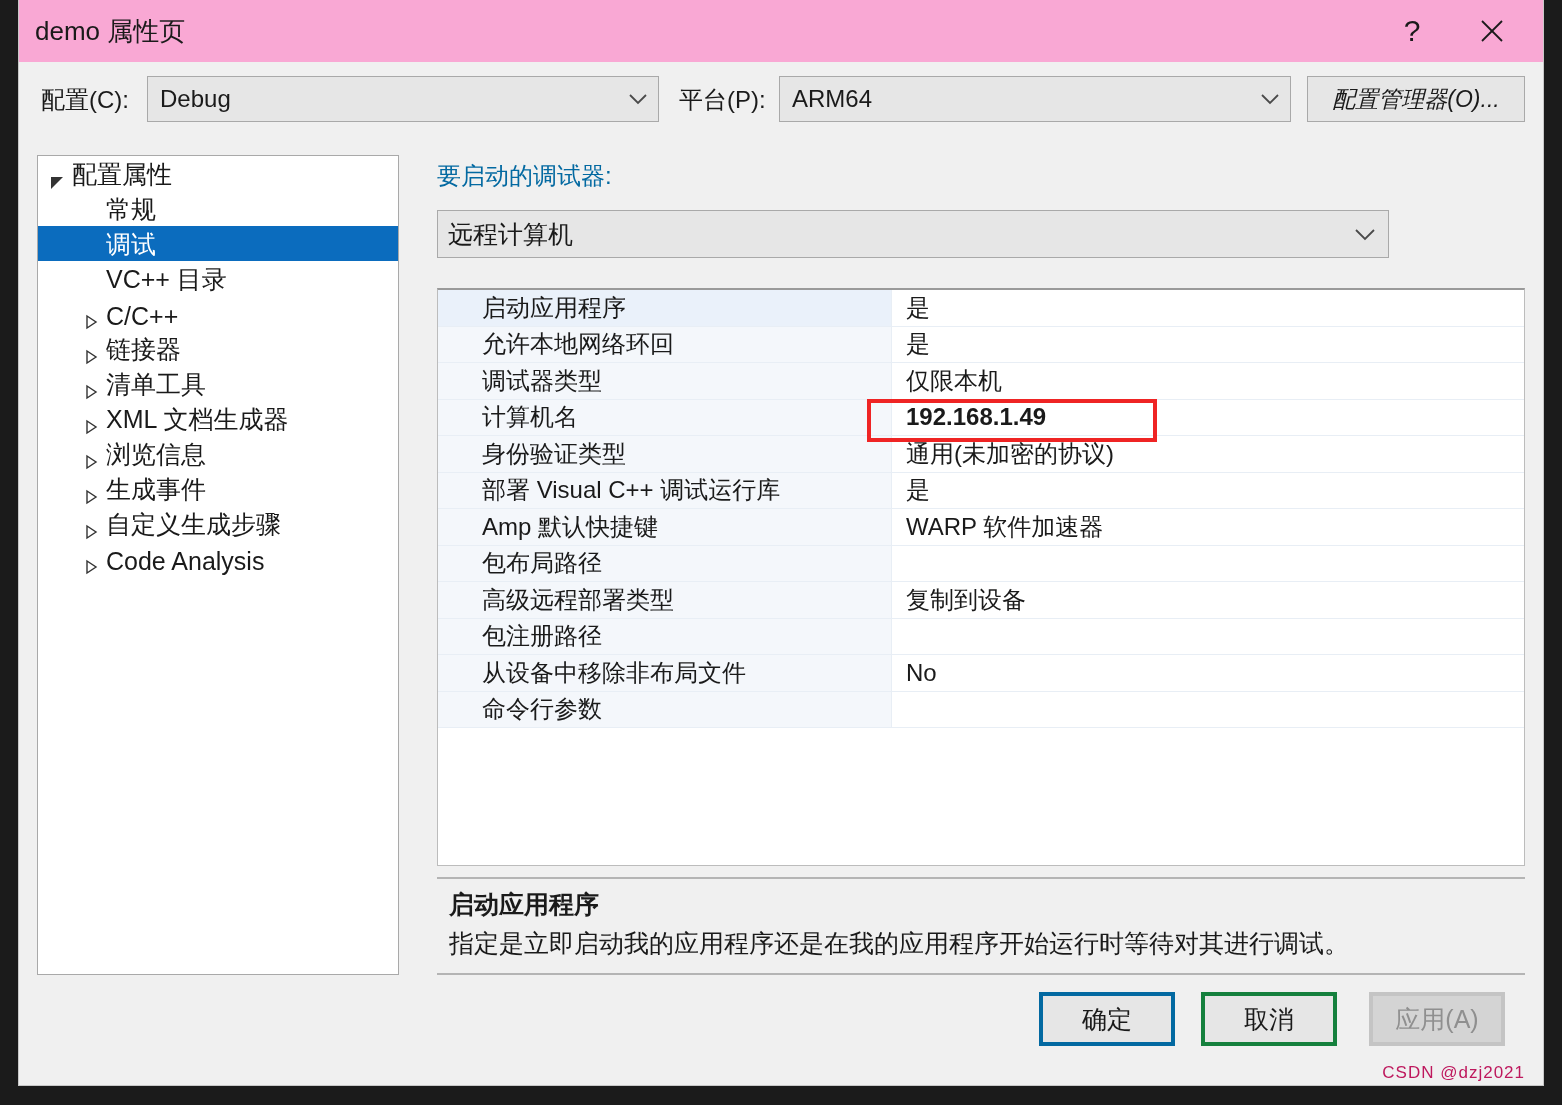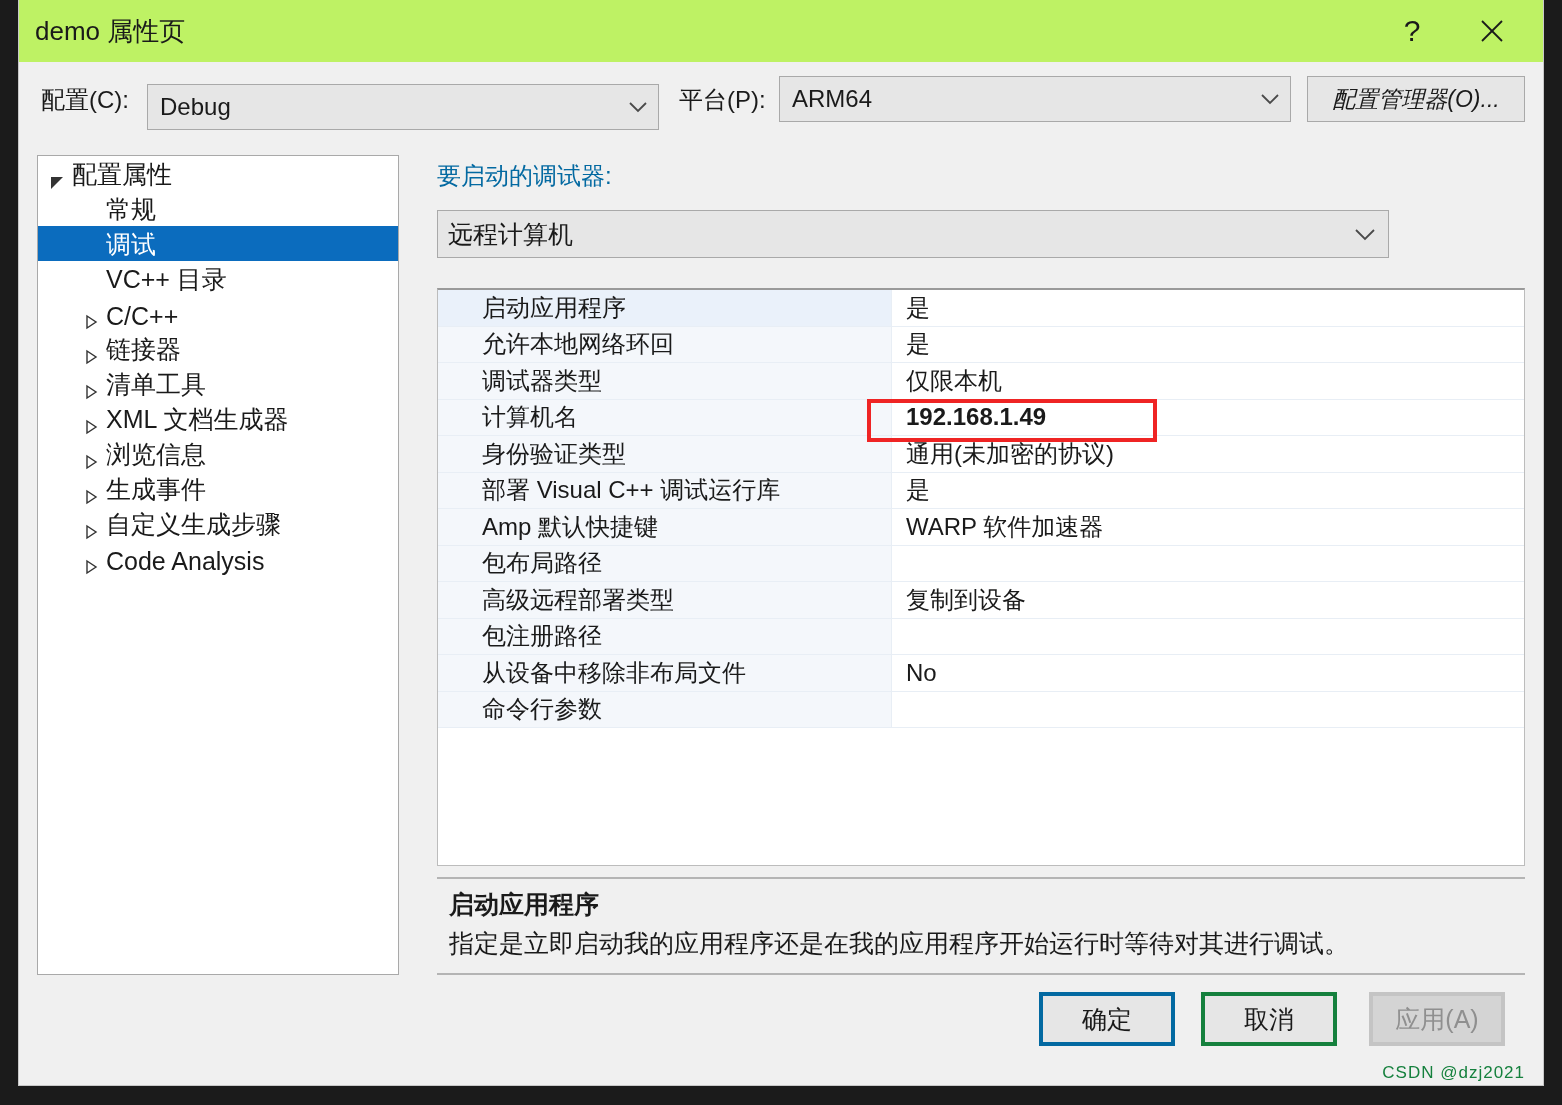--- a/index.html
+++ b/index.html
@@ -21,21 +21,21 @@
     border: 1px solid #c8c8c8;
     border-top: none;
     overflow: hidden;
   }
 
   
   #titlebar {
     position: absolute;
     left: 0; top: 0;
     width: 100%; height: 62px;
-    background: #bef264;
+    background: #f9a8d4;
   }
   #title-text {
     position: absolute;
     left: 16px; top: 14px;
     font-size: 26px;
     color: #1a1a1a;
     white-space: nowrap;
   }
   .titlebtn {
     position: absolute;
@@ -84,21 +84,21 @@
     padding-left: 12px;
     flex: 1 1 auto;
     white-space: nowrap;
     overflow: hidden;
   }
   .combo .chev {
     width: 40px;
     flex: 0 0 auto;
     display: flex; align-items: center; justify-content: center;
   }
-  #config-combo   { left: 128px;  width: 512px; margin-top: 8px; }
+  #config-combo   { left: 128px;  width: 512px; }
   #platform-combo { left: 760px;  width: 512px; }
 
   #cfgmgr-btn {
     position: absolute;
     left: 1288px; top: 14px;
     width: 218px; height: 46px;
     background: #e6e6e6;
     border: 1px solid #a9a9a9;
     font-size: 23px;
     color: #1a1a1a;
@@ -270,21 +270,21 @@
     padding: 0;
   }
   #ok-btn     { right: 368px; border: 4px solid #0369a1; }
   #cancel-btn { right: 206px; }
   #apply-btn  { right: 38px; background: #d4d4d4; color: #8f8f8f; border-color: #c4c4c4; }
 
   #watermark {
     position: absolute;
     right: 18px; bottom: 2px;
     font-size: 17px;
-    color: #15803d;
+    color: #be185d;
     letter-spacing: 1px;
     white-space: nowrap;
     user-select: none;
   }
 </style>
 </head>
 <body>
 
 <div id="window">
 

